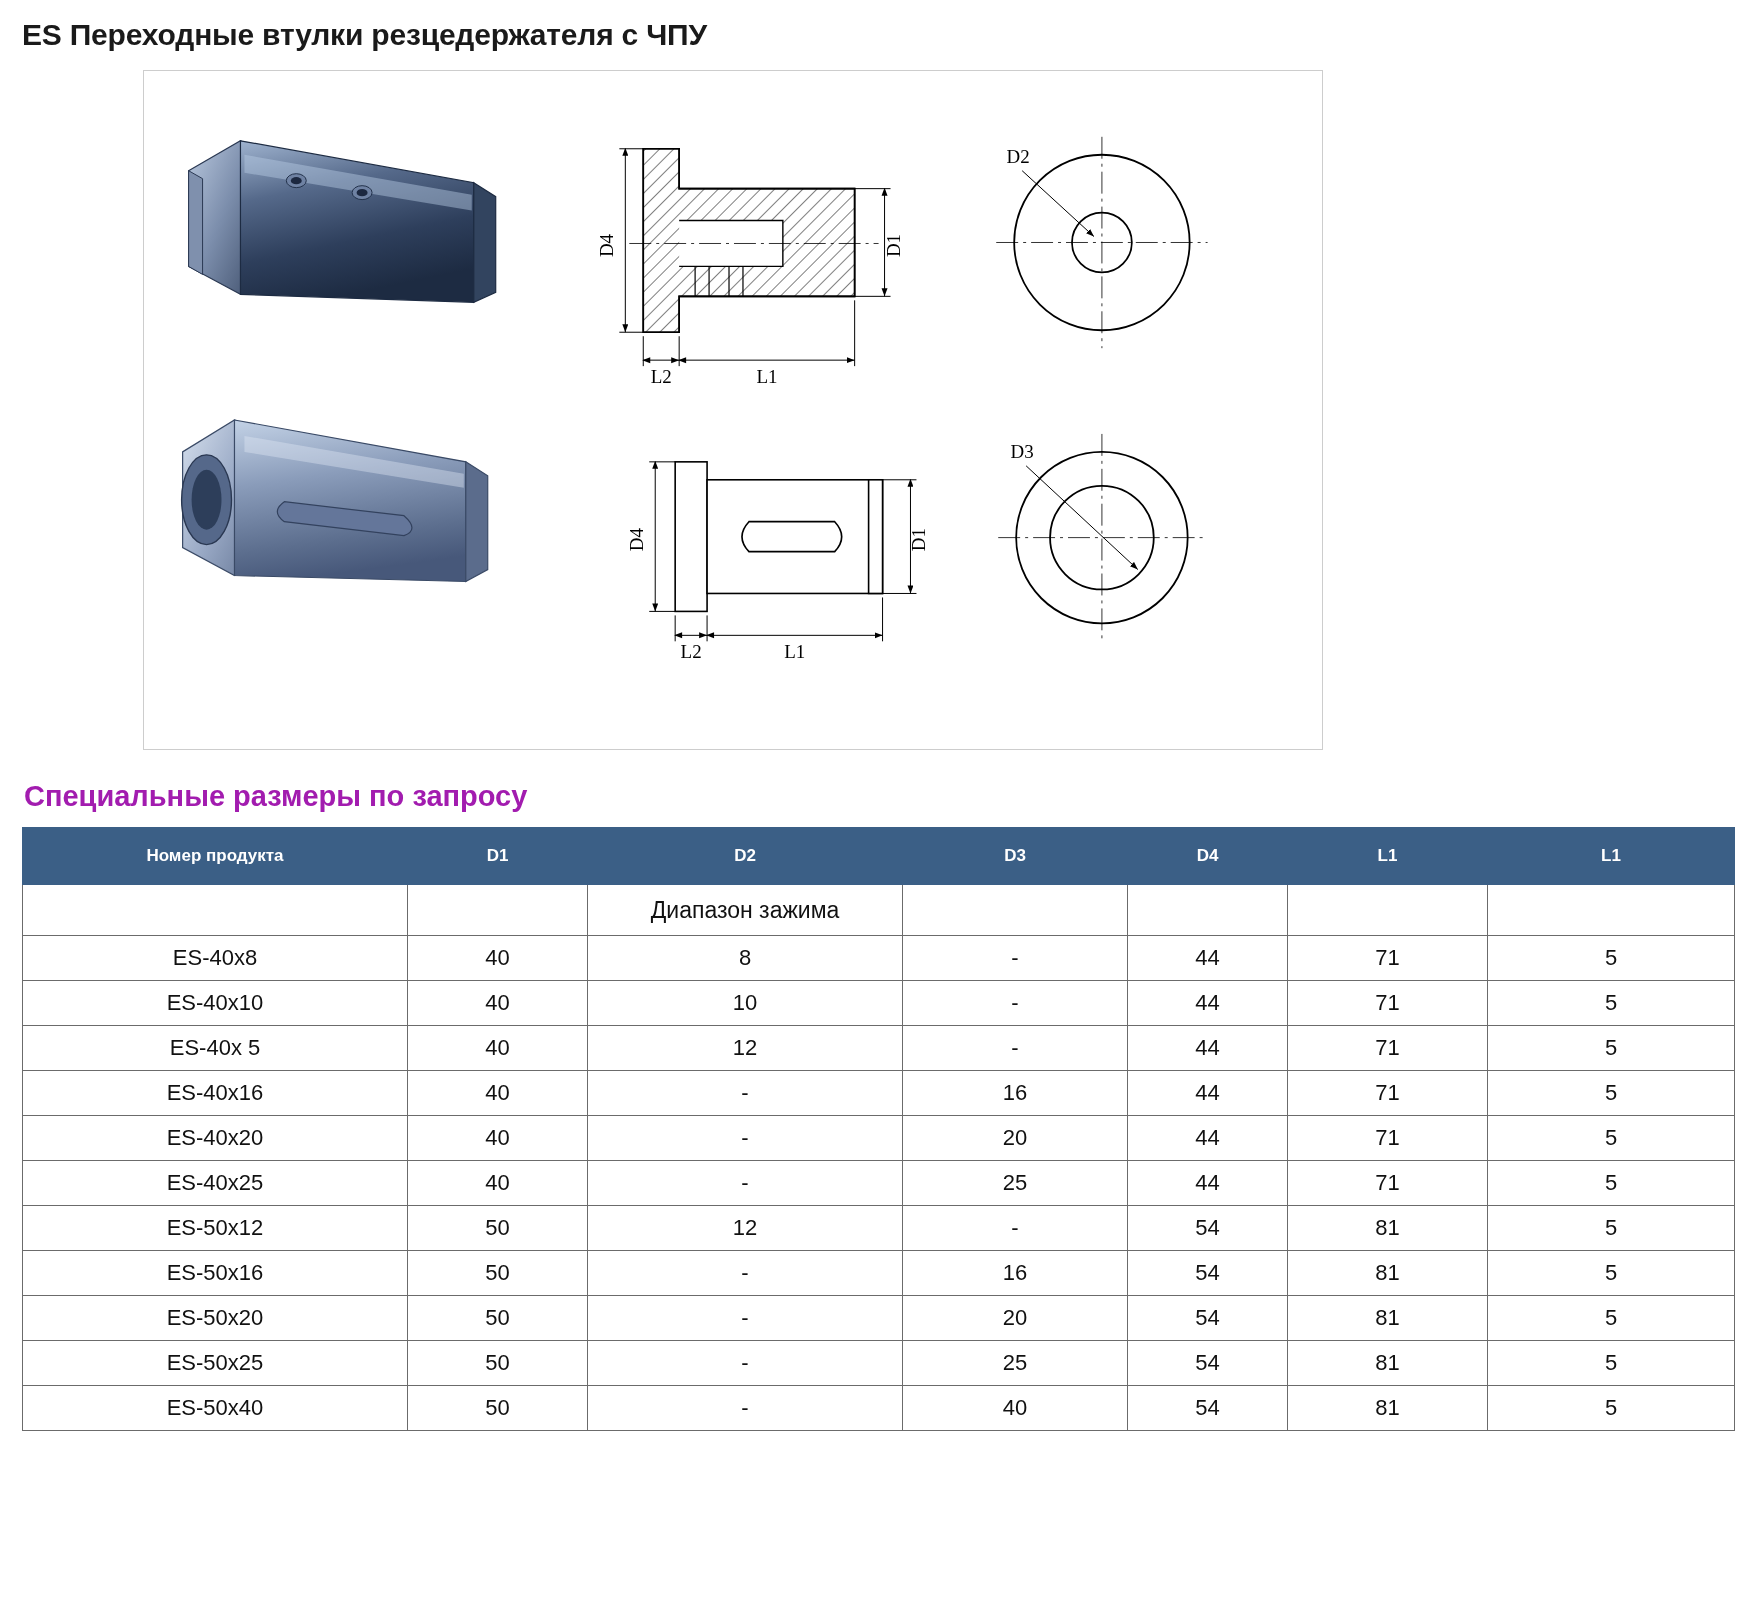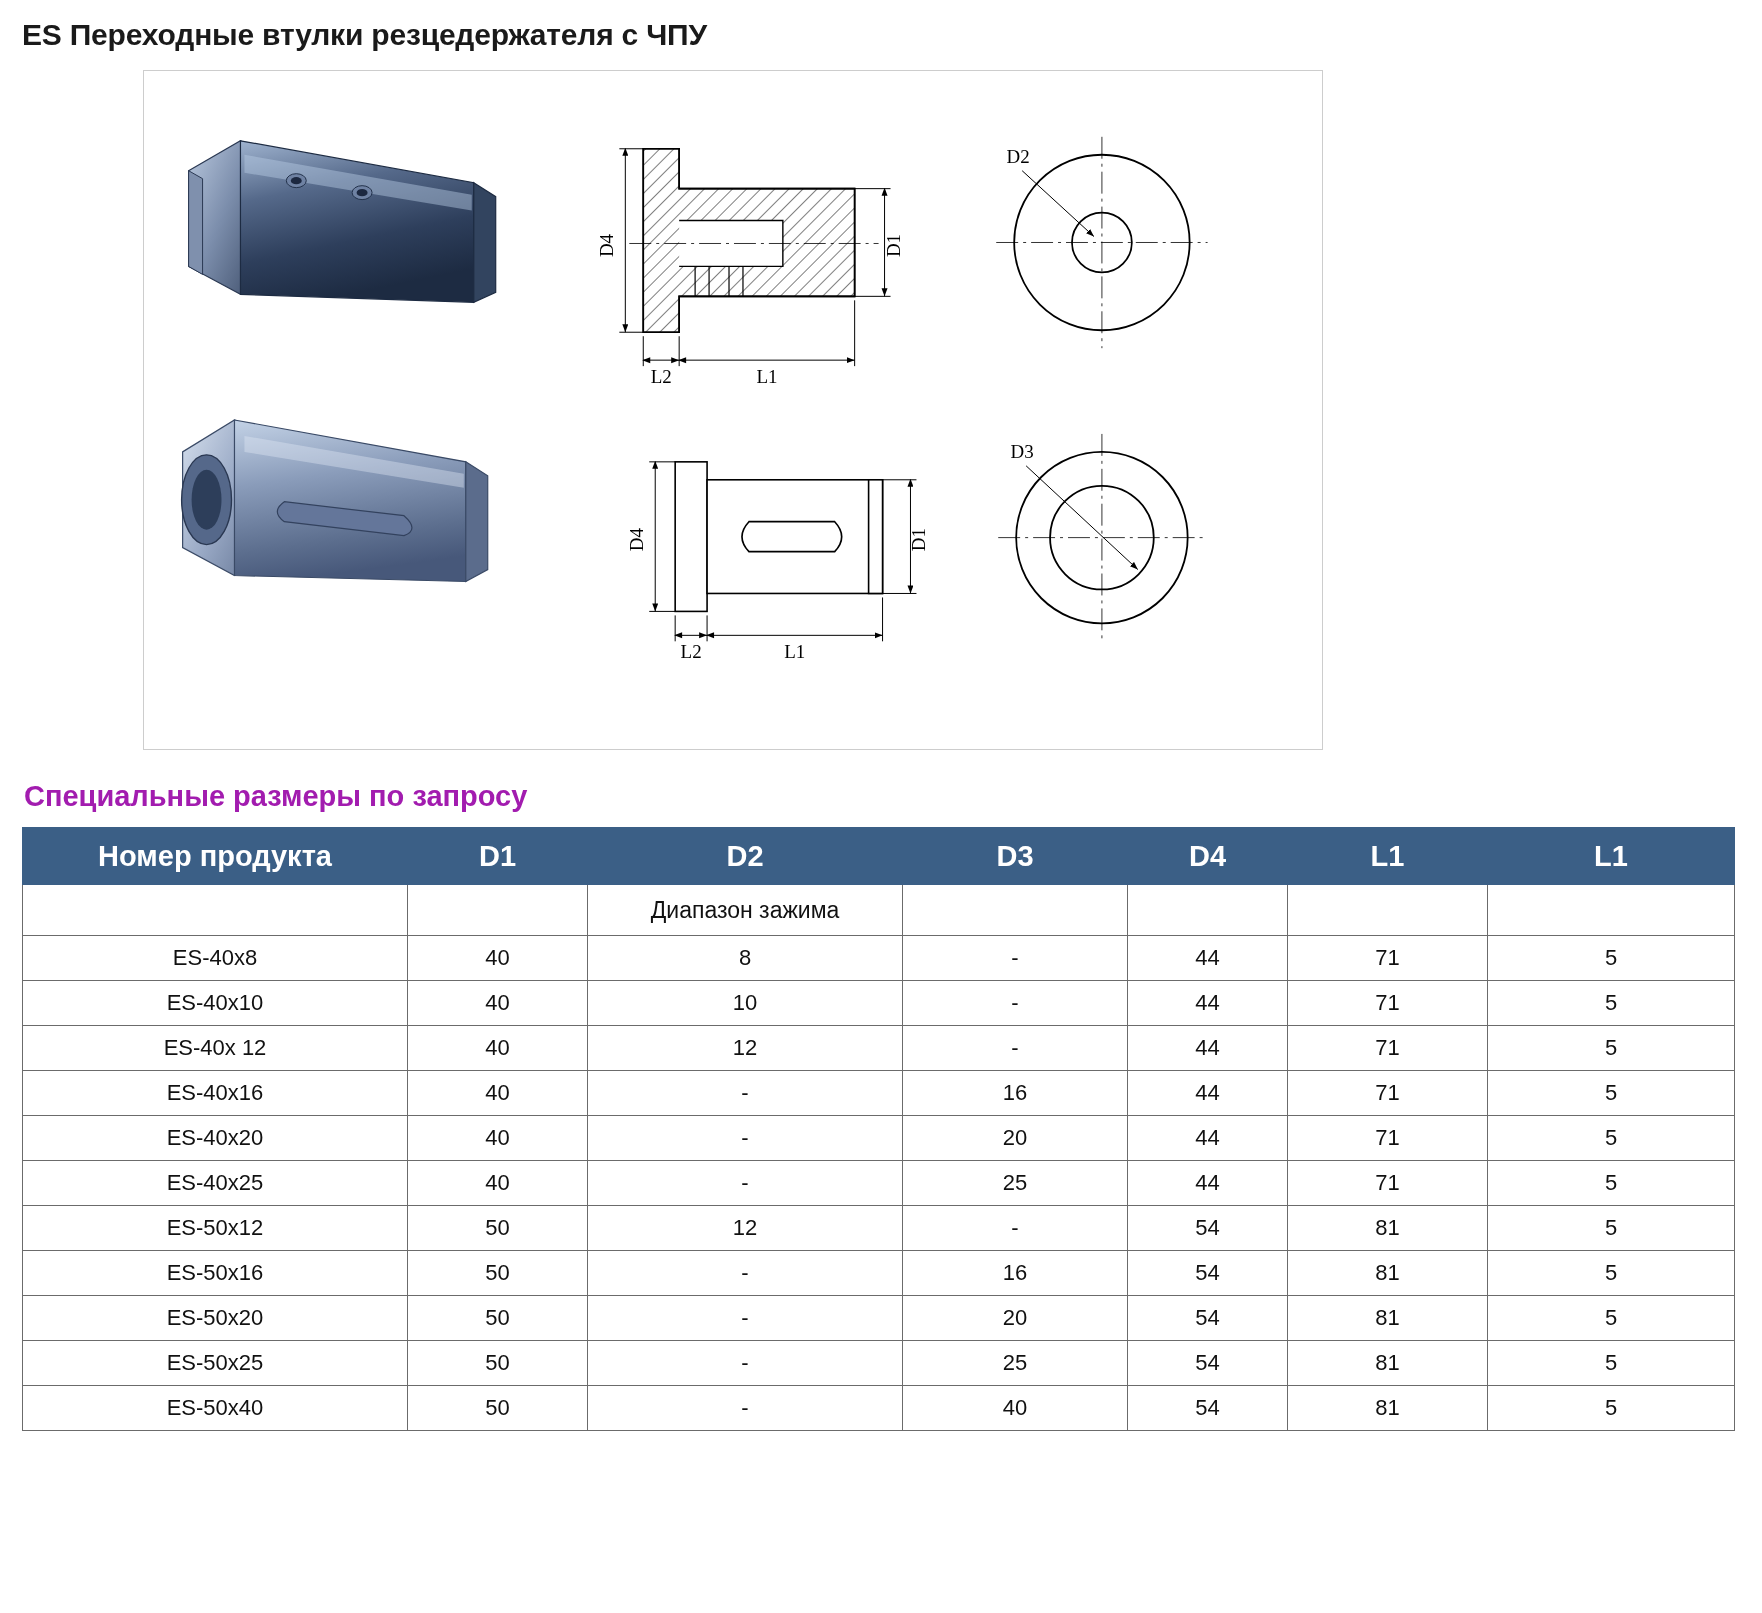--- a/index.html
+++ b/index.html
@@ -63,21 +63,21 @@
     border: 1px solid #6b6b6b;
     text-align: center;
     vertical-align: middle;
     padding: 0;
     height: 44px;
   }
   table.spec thead th {
     background: #3b5f86;
     color: #ffffff;
     font-weight: bold;
-    font-size: 29px;
+    font-size: 17px;
     height: 56px;
     border-color: #3b5f86;
   }
   table.spec tr.subhead td {
     height: 50px;
     font-weight: normal;
     font-size: 23px;
     background: #ffffff;
   }
   table.spec tbody td {
@@ -295,21 +295,21 @@
         <tr>
           <td>ES-40x10</td>
           <td>40</td>
           <td>10</td>
           <td>-</td>
           <td>44</td>
           <td>71</td>
           <td>5</td>
         </tr>
         <tr>
-          <td>ES-40x 12</td>
+          <td>ES-40x 5</td>
           <td>40</td>
           <td>12</td>
           <td>-</td>
           <td>44</td>
           <td>71</td>
           <td>5</td>
         </tr>
         <tr>
           <td>ES-40x16</td>
           <td>40</td>

